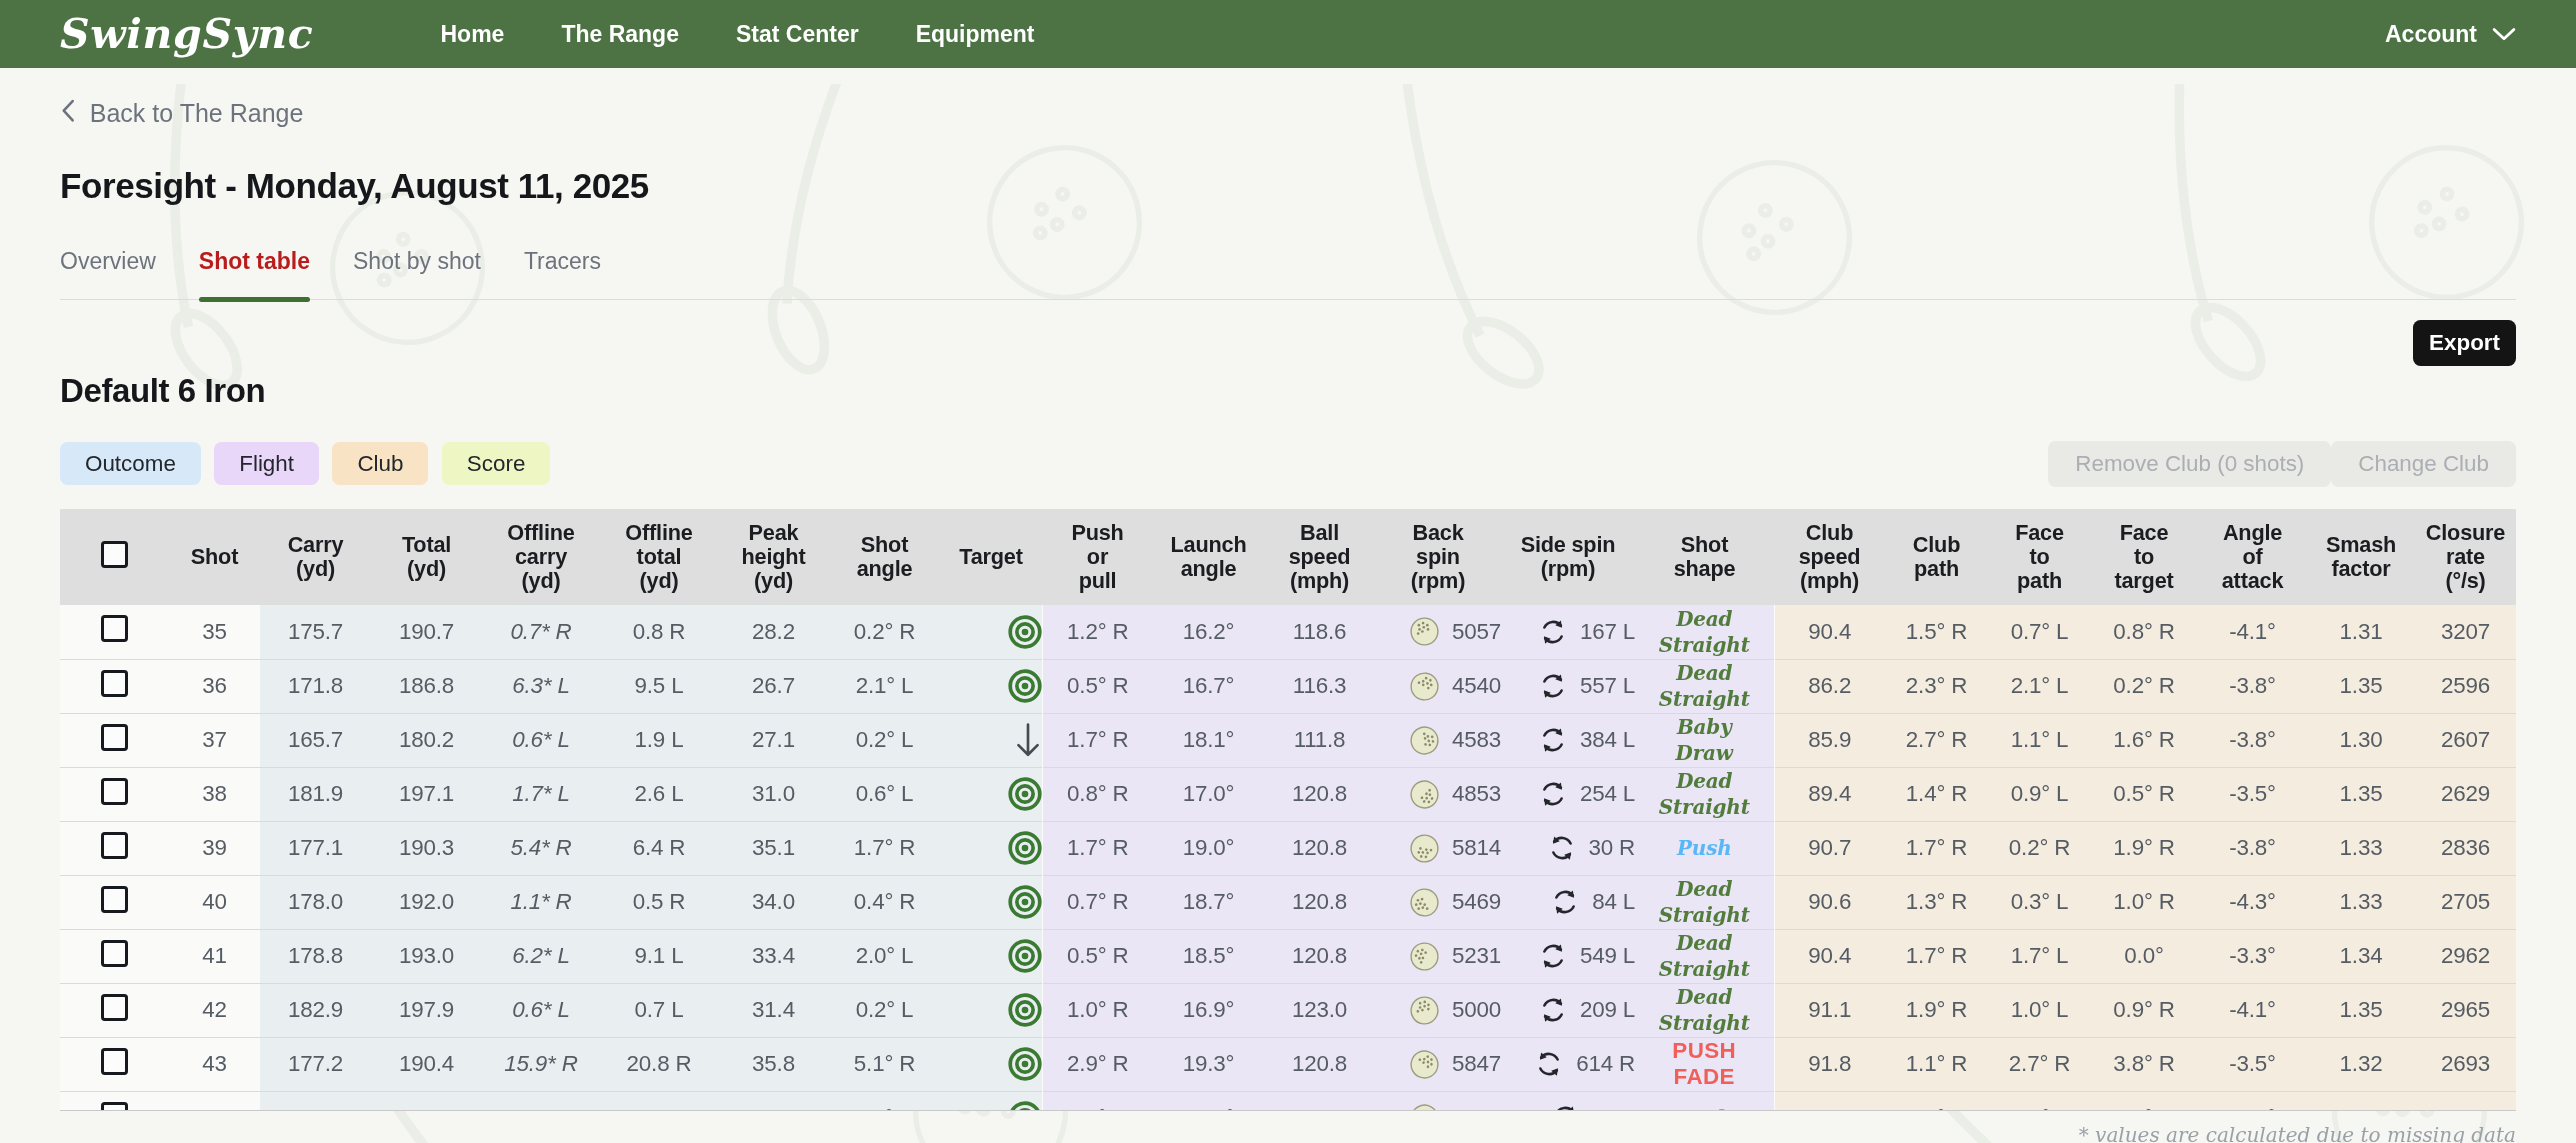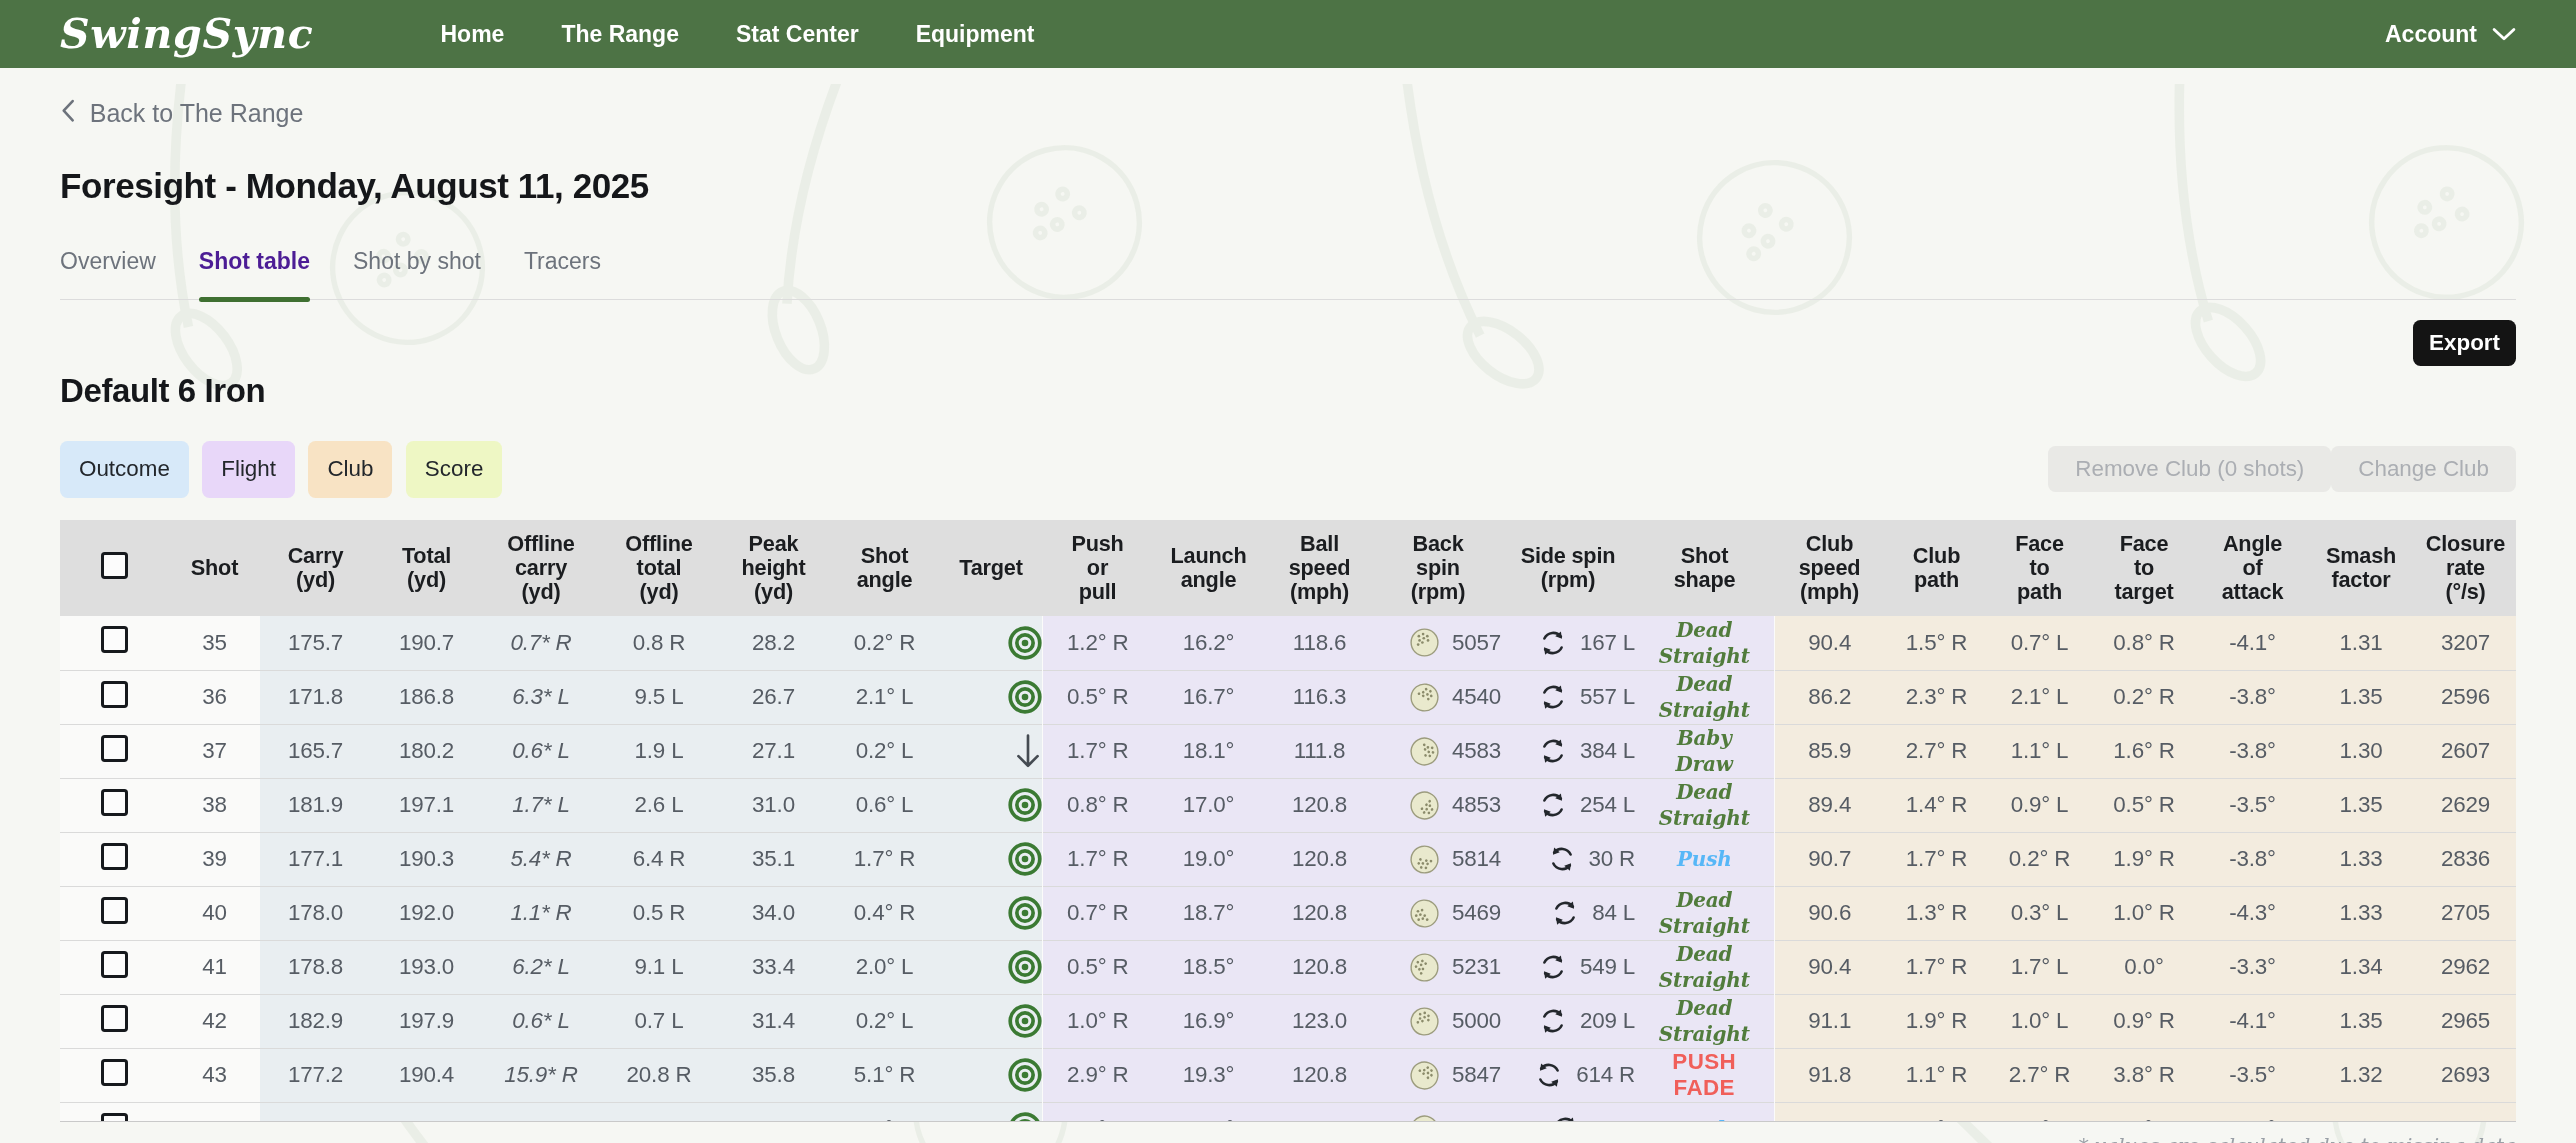--- a/index.html
+++ b/index.html
@@ -16,30 +16,30 @@
   .nav-links{display:flex;align-items:center;gap:57px}
   .nav-link{color:#fff;font-weight:700;font-size:23px;cursor:pointer;white-space:nowrap}
   .account{margin-left:auto;display:flex;align-items:center;gap:15px;color:#fff;font-weight:700;font-size:23px;cursor:pointer}
 
   
   .content{position:relative;z-index:2;padding:0 60px}
   .back{display:inline-flex;align-items:center;gap:13.4px;color:#6d737c;font-size:25px;margin-top:30px;cursor:pointer}
   .page-title{font-size:35px;font-weight:700;color:#15171a;margin-top:37px;letter-spacing:-0.4px}
   .tabs{display:flex;gap:43px;margin-top:42px;border-bottom:1.5px solid #dcdcdc}
   .tab{font-size:23px;color:#6d737c;padding-bottom:24px;position:relative;cursor:pointer;white-space:nowrap}
-  .tab.active{color:#4c1d95;font-weight:700}
+  .tab.active{color:#b91c1c;font-weight:700}
   .tab.active::after{content:"";position:absolute;left:0;right:0;bottom:-3px;height:5.2px;background:#3f7031;border-radius:3px}
 
   .toolbar{display:flex;justify-content:flex-end;margin-top:19.4px;height:46px}
   .export-btn{background:#141414;color:#fff;font-size:22.4px;font-weight:700;padding:0 16px;border:none;border-radius:7.5px;display:flex;align-items:center;cursor:pointer}
   .section-title{font-size:33px;font-weight:700;color:#15171a;margin-top:6px;letter-spacing:-0.4px}
 
   .filter-row{display:flex;justify-content:space-between;align-items:center;margin-top:31px}
   .chips{display:flex;gap:13.4px}
-  .chip{height:57px;padding:0 19px;border-radius:7.5px;font-size:22.4px;color:#23272c;display:flex;align-items:center;cursor:pointer}
+  .chip{height:43px;padding:0 25px;border-radius:7.5px;font-size:22.4px;color:#23272c;display:flex;align-items:center;cursor:pointer}
   .ghost-btns{display:flex;gap:0}
   .ghost-btn{height:46px;padding:0 27px;border-radius:7.5px;background:#e9e9e6;color:#abaeb3;font-size:22.4px;border:none;display:flex;align-items:center;cursor:default}
 
   
   .table-wrap{margin-top:22.4px;height:602px;overflow:hidden;border-bottom:1.5px solid #c9c9c9;background:#fafaf9;position:relative}
   table{width:2456px;border-collapse:collapse;table-layout:fixed}
   thead th{background:#dedede;height:96px;font-size:21.7px;font-weight:700;color:#1b1d20;white-space:pre-line;line-height:1.12;text-align:center;vertical-align:middle;letter-spacing:-0.2px}
   tbody td{height:54px;text-align:center;vertical-align:middle;font-size:22.4px;color:#565c64;border-top:1.5px solid #dadada;letter-spacing:-0.2px}
   tbody tr:first-child td{border-top:none}
   .g-outcome{background:#e9eef1}

